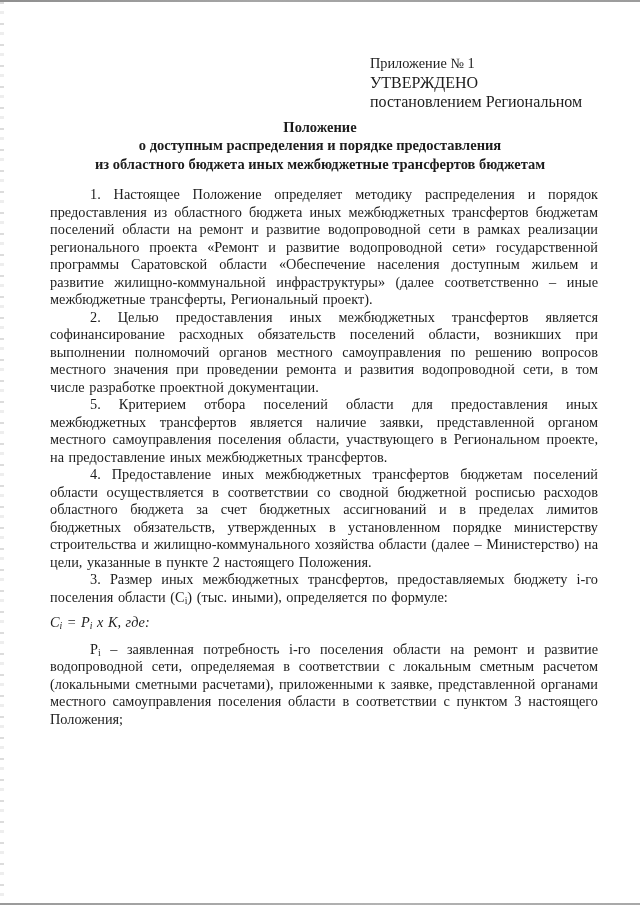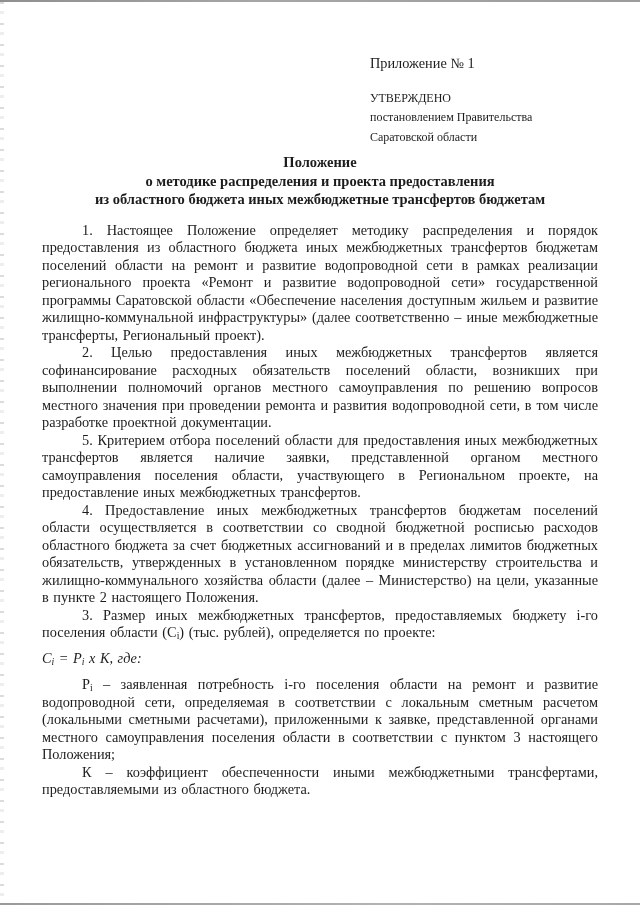--- a/index.html
+++ b/index.html
@@ -48,38 +48,39 @@
     padding: 55px 42px 0 42px;
   }
 
   .annex {
     margin-left: 328px;
     font-size: 14.3px;
     line-height: 17.5px;
   }
   .approval {
     margin-left: 328px;
-    margin-top: 16px;
-    font-size: 12px;
+    margin-top: 0;
+    font-size: 16px;
     line-height: 19.5px;
   }
   .approval .line { white-space: nowrap; }
 
   .doc-title {
     margin-top: 6px;
     text-align: center;
     font-weight: bold;
     font-size: 14.5px;
     line-height: 18.5px;
   }
 
   .body-text {
     margin-top: 13px;
     font-size: 14.3px;
     line-height: 17.5px;
+    margin-left: 8px;
   }
   .body-text p {
     margin: 0;
     text-indent: 40px;
     text-align: justify;
     word-spacing: 1px;
   }
   sub {
     font-size: 0.68em;
     line-height: 0;
@@ -98,38 +99,36 @@
 <div class="edge-top"></div>
 <div class="edge-left-noise"></div>
 <div class="edge-bottom"></div>
 
 <div class="page">
 
   <div class="annex">Приложение № 1</div>
 
   <div class="approval">
     <div class="line">УТВЕРЖДЕНО</div>
-    <div class="line">постановлением Правительства</div>
-    <div class="line">Саратовской области</div>
+    <div class="line">постановлением Региональном</div>
   </div>
 
   <div class="doc-title">
     <div>Положение</div>
-    <div>о методике распределения и проекта предоставления</div>
+    <div>о доступным распределения и порядке предоставления</div>
     <div>из областного бюджета иных межбюджетные трансфертов бюджетам</div>
   </div>
 
   <div class="body-text">
     <p>1. Настоящее Положение определяет методику распределения и порядок предоставления из областного бюджета иных межбюджетных трансфертов бюджетам поселений области на ремонт и развитие водопроводной сети в рамках реализации регионального проекта «Ремонт и развитие водопроводной сети» государственной программы Саратовской области «Обеспечение населения доступным жильем и развитие жилищно-коммунальной инфраструктуры» (далее соответственно – иные межбюджетные трансферты, Региональный проект).</p>
     <p>2. Целью предоставления иных межбюджетных трансфертов является софинансирование расходных обязательств поселений области, возникших при выполнении полномочий органов местного самоуправления по решению вопросов местного значения при проведении ремонта и развития водопроводной сети, в том числе разработке проектной документации.</p>
     <p>5. Критерием отбора поселений области для предоставления иных межбюджетных трансфертов является наличие заявки, представленной органом местного самоуправления поселения области, участвующего в Региональном проекте, на предоставление иных межбюджетных трансфертов.</p>
     <p>4. Предоставление иных межбюджетных трансфертов бюджетам поселений области осуществляется в соответствии со сводной бюджетной росписью расходов областного бюджета за счет бюджетных ассигнований и в пределах лимитов бюджетных обязательств, утвержденных в установленном порядке министерству строительства и жилищно-коммунального хозяйства области (далее – Министерство) на цели, указанные в пункте 2 настоящего Положения.</p>
 
-    <p><span>3. Размер иных межбюджетных трансфертов, предоставляемых бюджету i-го поселения области (C</span><sub>i</sub><span>) (тыс. рублей), определяется по проекте:</span></p>
+    <p><span>3. Размер иных межбюджетных трансфертов, предоставляемых бюджету i-го поселения области (C</span><sub>i</sub><span>) (тыс. иными), определяется по формуле:</span></p>
 
     <p class="formula"><span>C</span><sub>i</sub><span> = </span><span>P</span><sub>i</sub><span> х К, где:</span></p>
 
     <p><span>P</span><sub>i</sub><span> – заявленная потребность i-го поселения области на ремонт и развитие водопроводной сети, определяемая в соответствии с локальным сметным расчетом (локальными сметными расчетами), приложенными к заявке, представленной органами местного самоуправления поселения области в соответствии с пунктом 3 настоящего Положения;</span></p>
 
-    <p>К – коэффициент обеспеченности иными межбюджетными трансфертами, предоставляемыми из областного бюджета.</p>
   </div>
 
 </div>
 
 </body></html>

